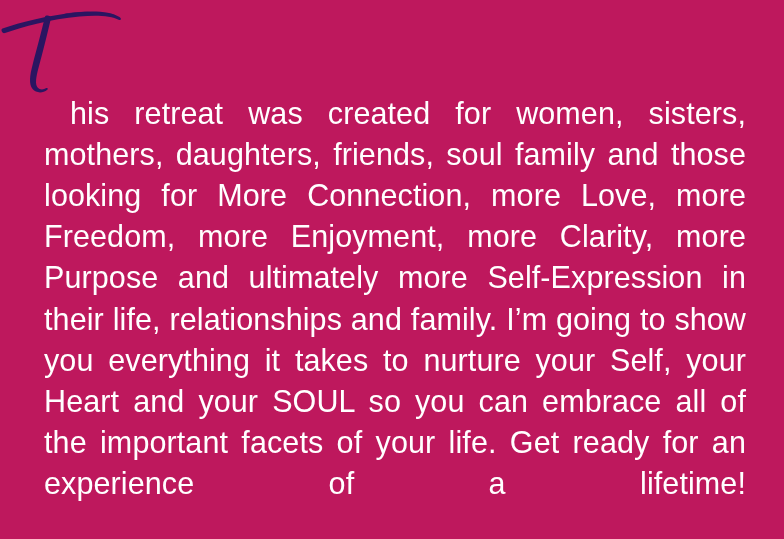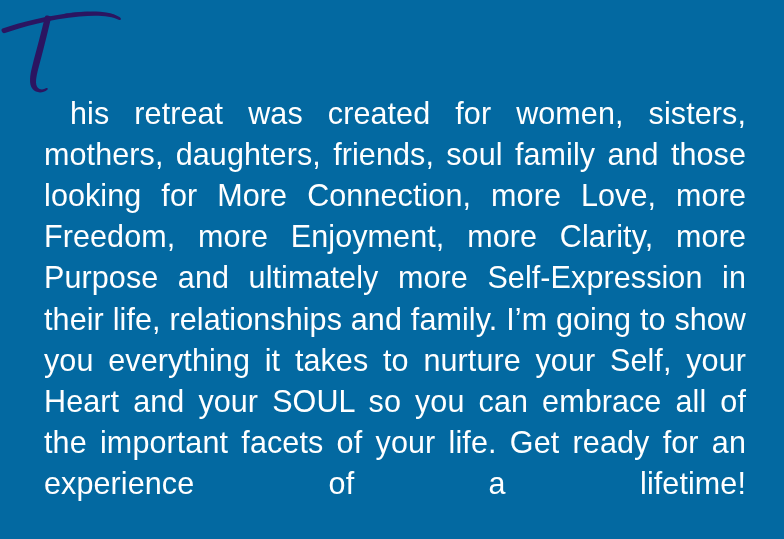--- a/index.html
+++ b/index.html
@@ -63,21 +63,21 @@
   #dropcap-spacer {
     display: inline-block;
     width: 26px;
     height: 1px;
     vertical-align: baseline;
   }
 </style>
 </head>
 <body>
 
-<div id="retreat-card" style="background: #0369a1;">
+<div id="retreat-card" style="background: #be185d;">
 
   <div id="dropcap-layer">
     <svg viewBox="0 0 130 100" xmlns="http://www.w3.org/2000/svg" aria-hidden="true">
       <g fill="#2b1561">
 
         <path d="M2.5 28.5
                  C 20 22.5, 48 15.0, 78 12.2
                  C 96 10.6, 111 11.8, 119.5 17.0
                  C 121.6 18.3, 121.4 20.4, 119.2 20.0
                  C 110.5 15.6, 96.5 14.9, 79.5 16.5

